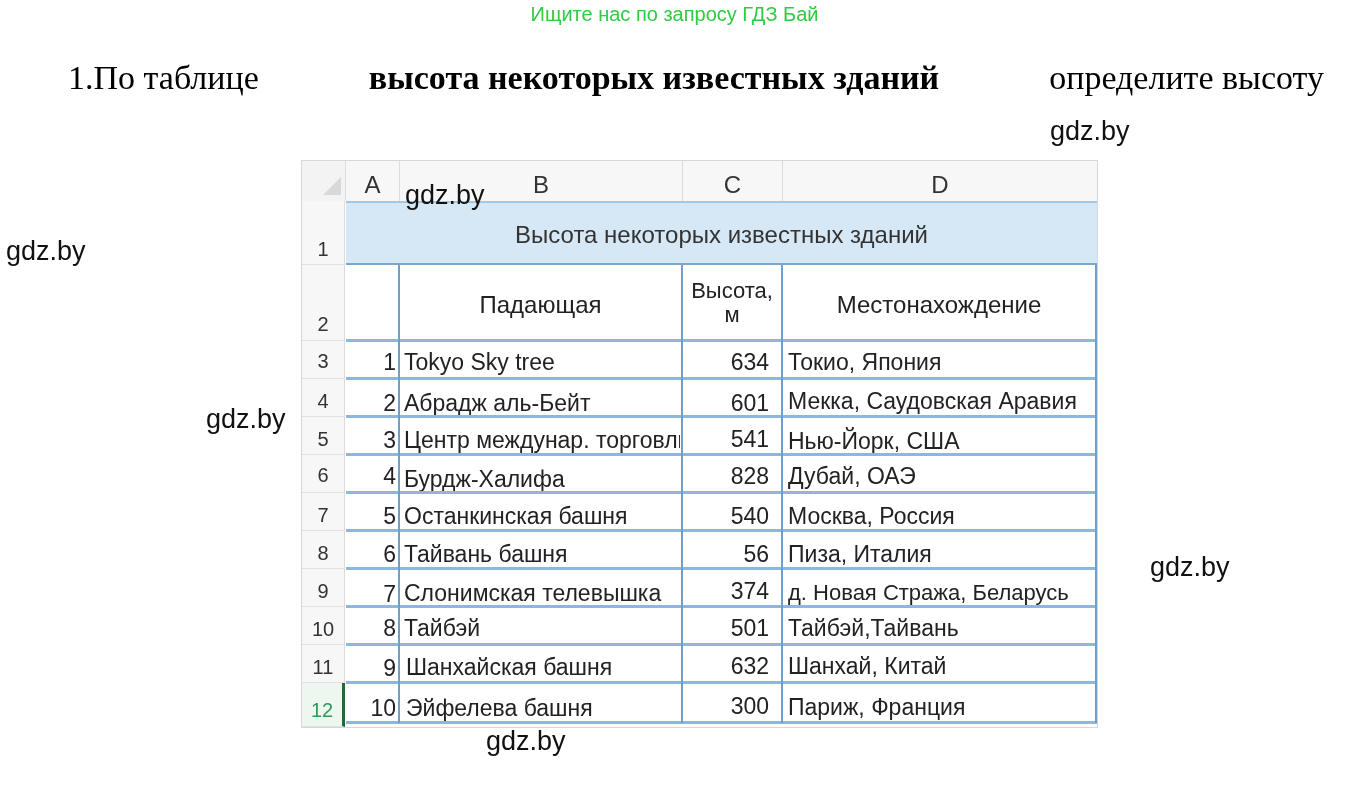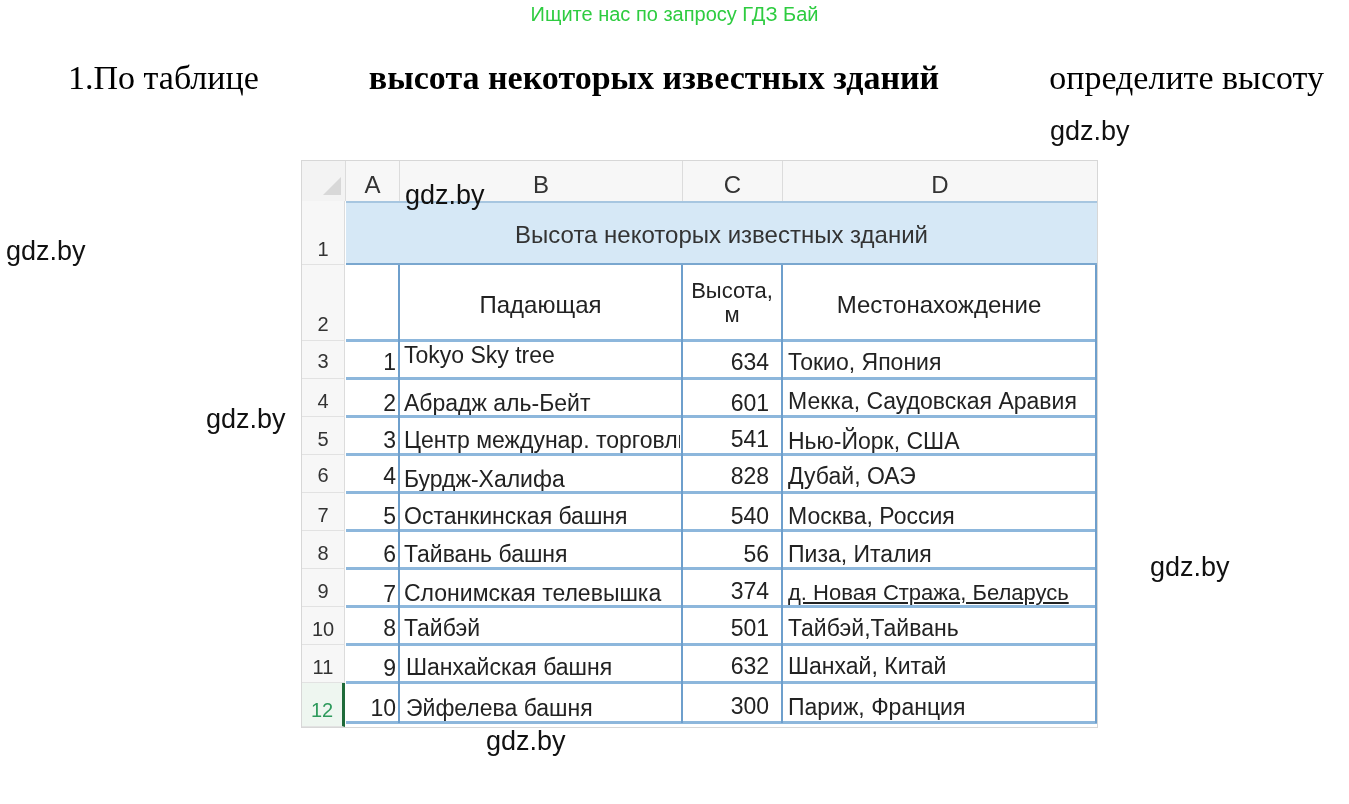--- a/index.html
+++ b/index.html
@@ -81,21 +81,21 @@
 
   <div class="cell" style="left:98px;top:104px;width:281px;height:74px;text-align:center;line-height:80px;font-size:24px;">Падающая</div>
   <div class="cell" style="left:381px;top:118px;width:98px;height:60px;text-align:center;line-height:24px;font-size:22px;">
     <div>Высота,</div>
     <div>м</div>
   </div>
   <div class="cell" style="left:481px;top:104px;width:312px;height:74px;text-align:center;line-height:80px;font-size:24px;">Местонахождение</div>
 
   <div>
     <div class="cell" style="left:44px;top:181px;width:50px;height:35px;text-align:right;line-height:40px;">1</div>
-    <div class="cell" style="left:102px;top:174px;width:276px;height:49px;line-height:40px;">Tokyo Sky tree</div>
+    <div class="cell" style="left:102px;top:181px;width:276px;height:49px;line-height:40px;">Tokyo Sky tree</div>
     <div class="cell" style="left:381px;top:181px;width:86px;height:35px;text-align:right;line-height:40px;">634</div>
     <div class="cell" style="left:486px;top:181px;width:306px;height:35px;line-height:40px;">Токио, Япония</div>
   </div>
   <div>
     <div class="cell" style="left:44px;top:219px;width:50px;height:35px;text-align:right;line-height:46px;">2</div>
     <div class="cell" style="left:102px;top:219px;width:276px;height:35px;line-height:46px;">Абрадж аль-Бейт</div>
     <div class="cell" style="left:381px;top:219px;width:86px;height:35px;text-align:right;line-height:46px;">601</div>
     <div class="cell" style="left:486px;top:219px;width:306px;height:35px;line-height:42px;">Мекка, Саудовская Аравия</div>
   </div>
   <div>
@@ -119,21 +119,21 @@
   <div>
     <div class="cell" style="left:44px;top:371px;width:50px;height:35px;text-align:right;line-height:44px;">6</div>
     <div class="cell" style="left:102px;top:371px;width:276px;height:35px;line-height:44px;">Тайвань башня</div>
     <div class="cell" style="left:381px;top:371px;width:86px;height:35px;text-align:right;line-height:44px;">56</div>
     <div class="cell" style="left:486px;top:371px;width:306px;height:35px;line-height:44px;">Пиза, Италия</div>
   </div>
   <div>
     <div class="cell" style="left:44px;top:409px;width:50px;height:35px;text-align:right;line-height:48px;">7</div>
     <div class="cell" style="left:102px;top:409px;width:276px;height:35px;line-height:46px;">Слонимская телевышка</div>
     <div class="cell" style="left:381px;top:409px;width:86px;height:35px;text-align:right;line-height:42px;">374</div>
-    <div class="cell" style="left:486px;top:409px;width:306px;height:35px;line-height:46px;font-size:22px;text-decoration:underline;">д. Новая Стража, Беларусь</div>
+    <div class="cell" style="left:486px;top:409px;width:306px;height:35px;line-height:46px;font-size:22px;">д. Новая Стража, Беларусь</div>
   </div>
   <div>
     <div class="cell" style="left:44px;top:447px;width:50px;height:35px;text-align:right;line-height:40px;">8</div>
     <div class="cell" style="left:102px;top:447px;width:276px;height:35px;line-height:40px;">Тайбэй</div>
     <div class="cell" style="left:381px;top:447px;width:86px;height:35px;text-align:right;line-height:40px;">501</div>
     <div class="cell" style="left:486px;top:447px;width:306px;height:35px;line-height:40px;">Тайбэй,Тайвань</div>
   </div>
   <div>
     <div class="cell" style="left:44px;top:485px;width:50px;height:35px;text-align:right;line-height:44px;">9</div>
     <div class="cell" style="left:104px;top:485px;width:274px;height:35px;line-height:42px;">Шанхайская башня</div>

